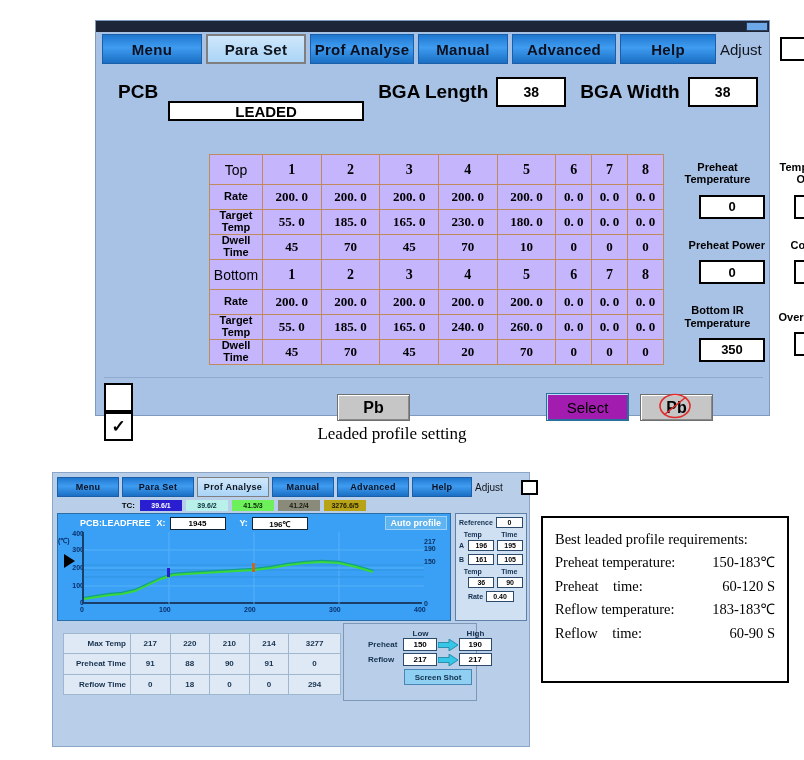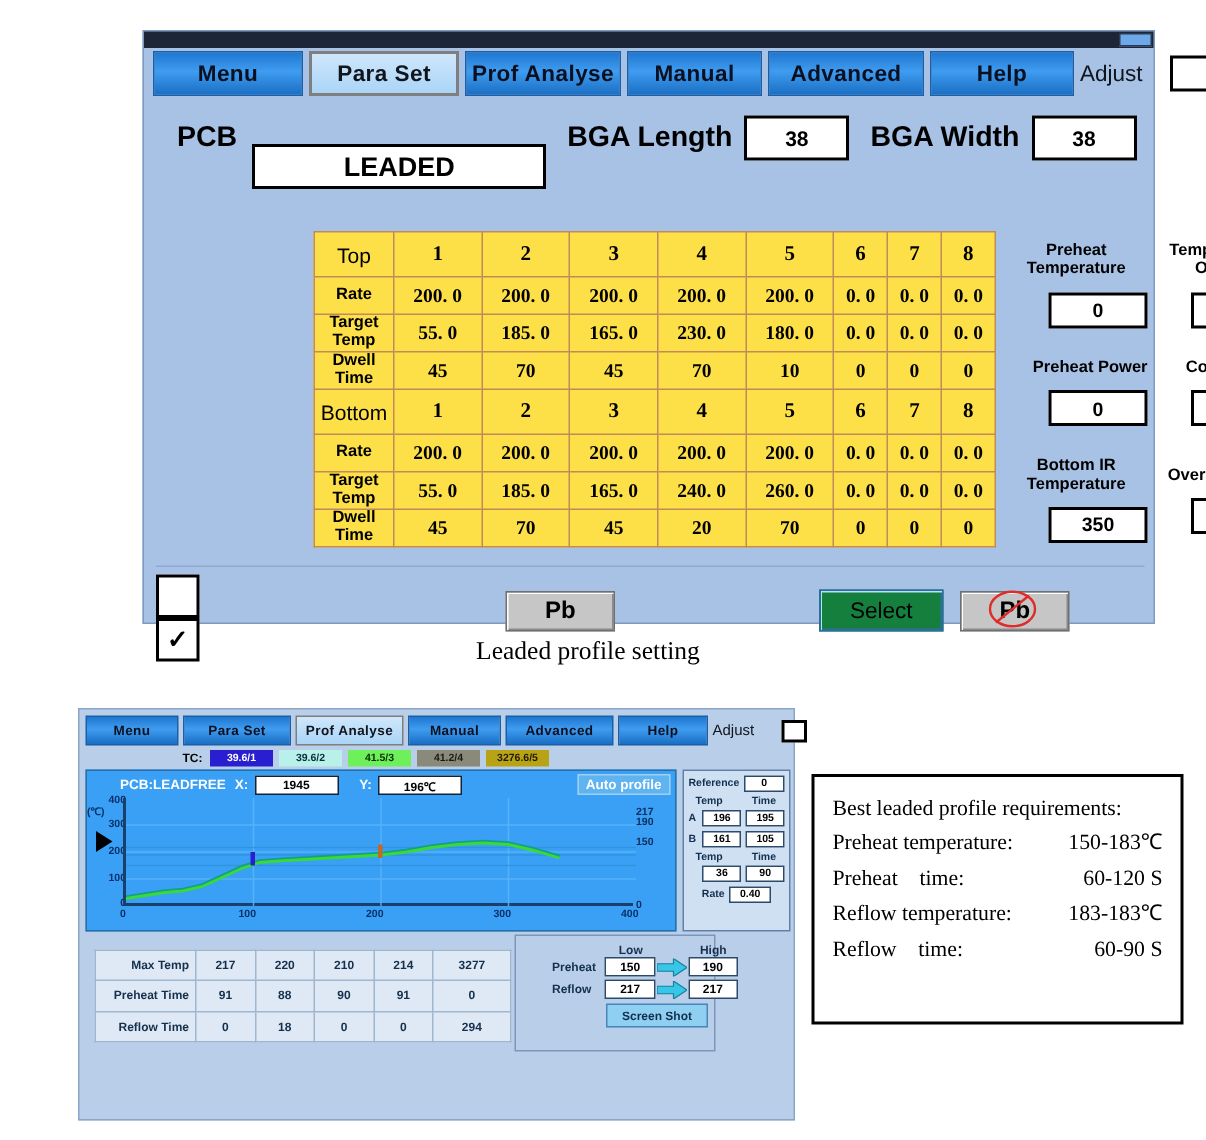--- a/index.html
+++ b/index.html
@@ -56,28 +56,28 @@
   #pcb-row{
     position:absolute;left:8px;top:49px;width:659px;height:44px;
     display:flex;align-items:center;
   }
   .pcb-label{font-size:19px;font-weight:bold;color:#000;margin:0 10px 0 14px;}
   .field-box{
     background:#fff;border:2px solid #000;box-sizing:border-box;
     display:flex;align-items:center;justify-content:center;
     font-size:14px;font-weight:bold;color:#000;
   }
-  #pcb-value{width:196px;height:30px;font-size:18px;margin-top:38px;}
+  #pcb-value{width:196px;height:20px;font-size:15px;margin-top:38px;}
   .bga-label{font-size:19px;font-weight:bold;color:#000;margin:0 8px 0 14px;}
   .bga-value{width:70px;height:30px;}
 
   
   #grid-table{
     position:absolute;left:113px;top:133px;width:455px;height:162px;
-    border-collapse:collapse;background:#fde047;
+    border-collapse:collapse;background:#c4b5fd;
     font-size:12px;color:#000;
   }
   #grid-table td{
     border:1px solid #c08a5a;
     text-align:center;vertical-align:middle;
     font-weight:bold;font-family:"Liberation Serif",serif;
     font-size:13px;padding:0;
   }
   #grid-table td.rowhead{
     font-family:"Liberation Sans",sans-serif;
@@ -121,21 +121,21 @@
   .gbtn{
     position:absolute;background:#c6c6c6;border:1px solid #6f6f6f;
     box-shadow:inset 1px 1px 0 #ffffff, inset -1px -1px 0 #8a8a8a;
     display:flex;align-items:center;justify-content:center;
     font-size:16px;font-weight:bold;color:#000;box-sizing:border-box;
   }
   #btn-pb{left:233px;top:11px;width:73px;height:27px;}
   #chk-pb{left:313px;top:10px;width:29px;height:29px;background:#fff;border:2px solid #000;box-sizing:border-box;}
   #btn-select{
     left:442px;top:10px;width:83px;height:28px;
-    background:#15803d;border:1px solid #2b6f9e;
+    background:#a21caf;border:1px solid #2b6f9e;
     box-shadow:inset 1px 1px 0 #b9e0fa, inset -1px -1px 0 #2b6f9e;
     font-size:15px;font-weight:normal;
   }
   #btn-pbfree{left:536px;top:11px;width:73px;height:27px;}
   #chk-pbfree{left:618px;top:10px;width:29px;height:29px;background:#fff;border:2px solid #000;box-sizing:border-box;
               display:flex;align-items:center;justify-content:center;}
   .pbfree-mark{position:relative;display:inline-block;}
   .pbfree-mark svg{position:absolute;left:-9px;top:-6px;}
 
   

